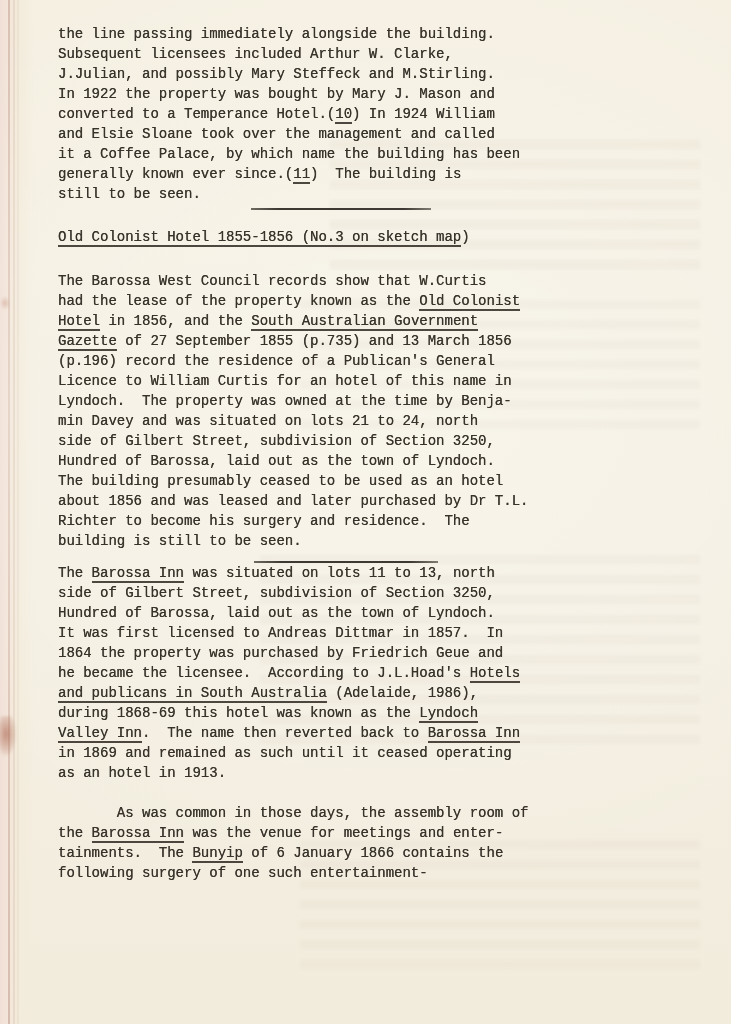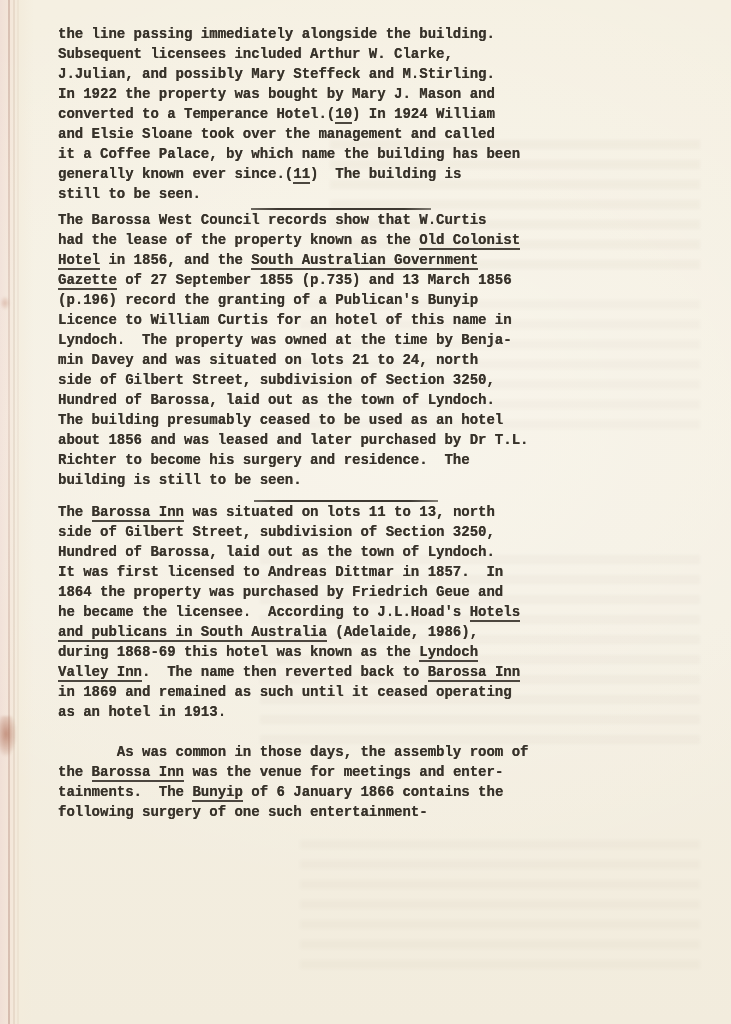--- a/index.html
+++ b/index.html
@@ -32,21 +32,21 @@
     background:repeating-linear-gradient(180deg, rgba(150,128,108,.10) 0 9px, rgba(150,128,108,0) 9px 20px);}
   .g1{left:330px;top:140px;width:370px;height:130px;}
   .g2{left:300px;top:300px;width:400px;height:140px;opacity:.4;}
   .g3{left:260px;top:555px;width:440px;height:200px;opacity:.45;}
   .g4{left:300px;top:840px;width:400px;height:130px;opacity:.4;}
 
   .content{position:absolute;left:58px;top:24px;width:640px;}
   .page-number{height:20px;line-height:20px;width:560px;text-align:center;
     transform:translateX(-7px);font-size:14px;font-weight:700;margin-bottom:38px;
     letter-spacing:1px;}
-  .line{white-space:pre;font-size:14px;line-height:20px;font-weight:700;
+  .line{white-space:pre;font-size:14px;line-height:20px;font-weight:400;
     text-shadow:0 0 .6px rgba(55,50,42,.75), .4px .4px 0 rgba(55,50,42,.2);}
   .u{border-bottom:2px solid rgba(52,47,40,.88);}
   .heading{margin-top:17px;}
   .heading + .para{margin-top:24px;}
   .para{margin-top:0;}
   .para + .para{margin-top:20px;}
   .rule{height:2px;background:linear-gradient(90deg,rgba(52,47,40,.7),rgba(52,47,40,.95) 15%,rgba(52,47,40,.95) 85%,rgba(52,47,40,.6));}
   .rule[data-rule="rule-1"]{margin-top:4px;margin-left:193px;width:180px;}
   .rule[data-rule="rule-2"]{margin-top:10px;margin-left:196px;width:184px;}
   .rule + .heading{margin-top:17px;}
@@ -74,26 +74,29 @@
         <div class="line"><span>Subsequent licensees included Arthur W. Clarke,</span></div>
         <div class="line"><span>J.Julian, and possibly Mary Steffeck and M.Stirling.</span></div>
         <div class="line"><span>In 1922 the property was bought by Mary J. Mason and</span></div>
         <div class="line"><span>converted to a Temperance Hotel.(</span><span class="u">10</span><span>) In 1924 William</span></div>
         <div class="line"><span>and Elsie Sloane took over the management and called</span></div>
         <div class="line"><span>it a Coffee Palace, by which name the building has been</span></div>
         <div class="line"><span>generally known ever since.(</span><span class="u">11</span><span>)  The building is</span></div>
         <div class="line"><span>still to be seen.</span></div>
       </div>
       <div class="rule" data-rule="rule-1"></div>
+      <div class="heading">
+        <div class="line"><span class="u">Old Colonist Hotel 1855-1856 (No.3 on sketch map</span><span>)</span></div>
+      </div>
       <div class="para">
         <div class="line"><span>The Barossa West Council records show that W.Curtis</span></div>
         <div class="line"><span>had the lease of the property known as the </span><span class="u">Old Colonist</span></div>
         <div class="line"><span class="u">Hotel</span><span> in 1856, and the </span><span class="u">South Australian Government</span></div>
         <div class="line"><span class="u">Gazette</span><span> of 27 September 1855 (p.735) and 13 March 1856</span></div>
-        <div class="line"><span>(p.196) record the granting of a Publican's Bunyip</span></div>
+        <div class="line"><span>(p.196) record the residence of a Publican's General</span></div>
         <div class="line"><span>Licence to William Curtis for an hotel of this name in</span></div>
         <div class="line"><span>Lyndoch.  The property was owned at the time by Benja-</span></div>
         <div class="line"><span>min Davey and was situated on lots 21 to 24, north</span></div>
         <div class="line"><span>side of Gilbert Street, subdivision of Section 3250,</span></div>
         <div class="line"><span>Hundred of Barossa, laid out as the town of Lyndoch.</span></div>
         <div class="line"><span>The building presumably ceased to be used as an hotel</span></div>
         <div class="line"><span>about 1856 and was leased and later purchased by Dr T.L.</span></div>
         <div class="line"><span>Richter to become his surgery and residence.  The</span></div>
         <div class="line"><span>building is still to be seen.</span></div>
       </div>

